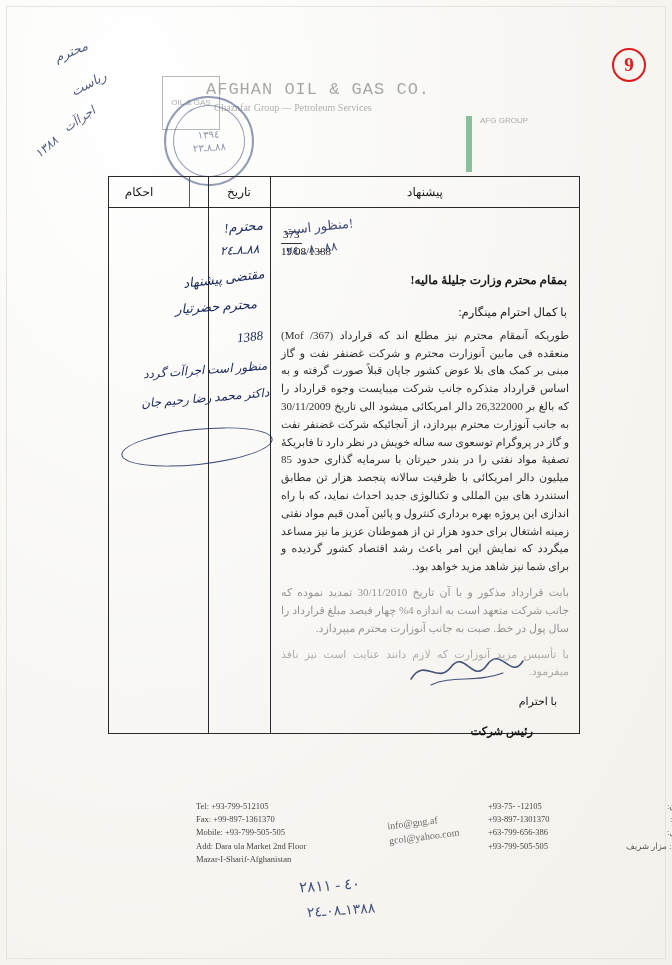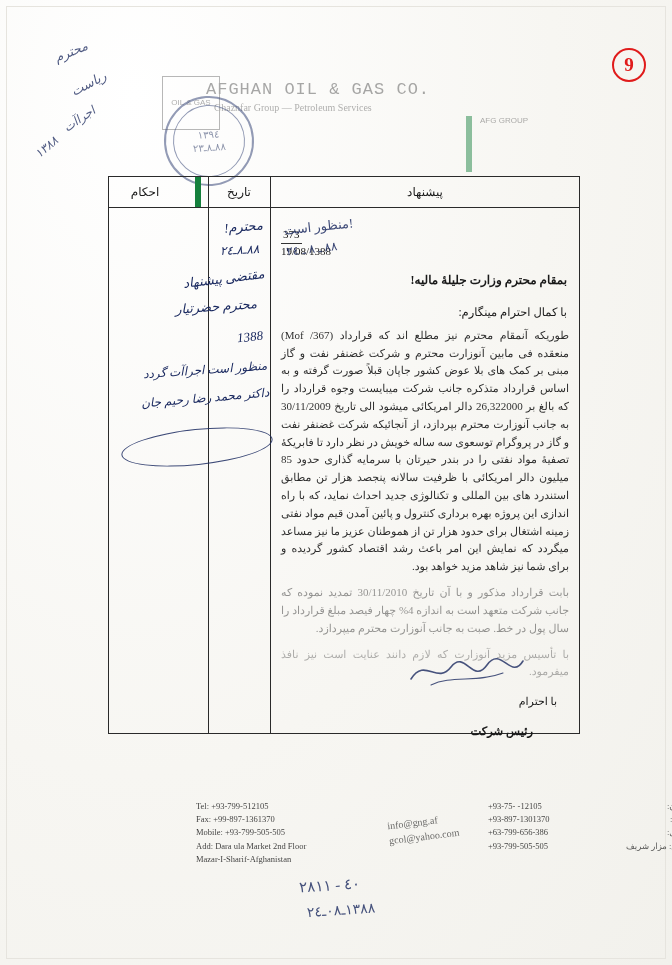--- a/index.html
+++ b/index.html
@@ -156,21 +156,21 @@
     position: absolute;
     top: 0;
     height: 30px;
     display: flex; align-items: center; justify-content: center;
     font-family: "Liberation Serif", serif;
     font-size: 12px;
     color: #1a1a1a;
   }
   #form .hdr .cell.c-prop  { right: 0;    width: 308px; }
   #form .hdr .cell.c-date  { right: 308px; width: 62px;  border-right: 1px solid #2a2a2a; }
-  #form .hdr .cell.c-order { right: 378px; width: 100px; border-right: 6px solid #15803d; padding-left: 24px; }
+  #form .hdr .cell.c-order { right: 389px; width: 100px; border-right: 1px solid #15803d; padding-left: 24px; }
 
   
   #form .vrule { position: absolute; top: 0; bottom: 0; width: 0; border-right: 1px solid #2a2a2a; }
   #form .vrule.v1 { right: 308px; }
   #form .vrule.v2 { right: 370px; }
 
   
   #body-area {
     position: absolute;
     right: 6px;

